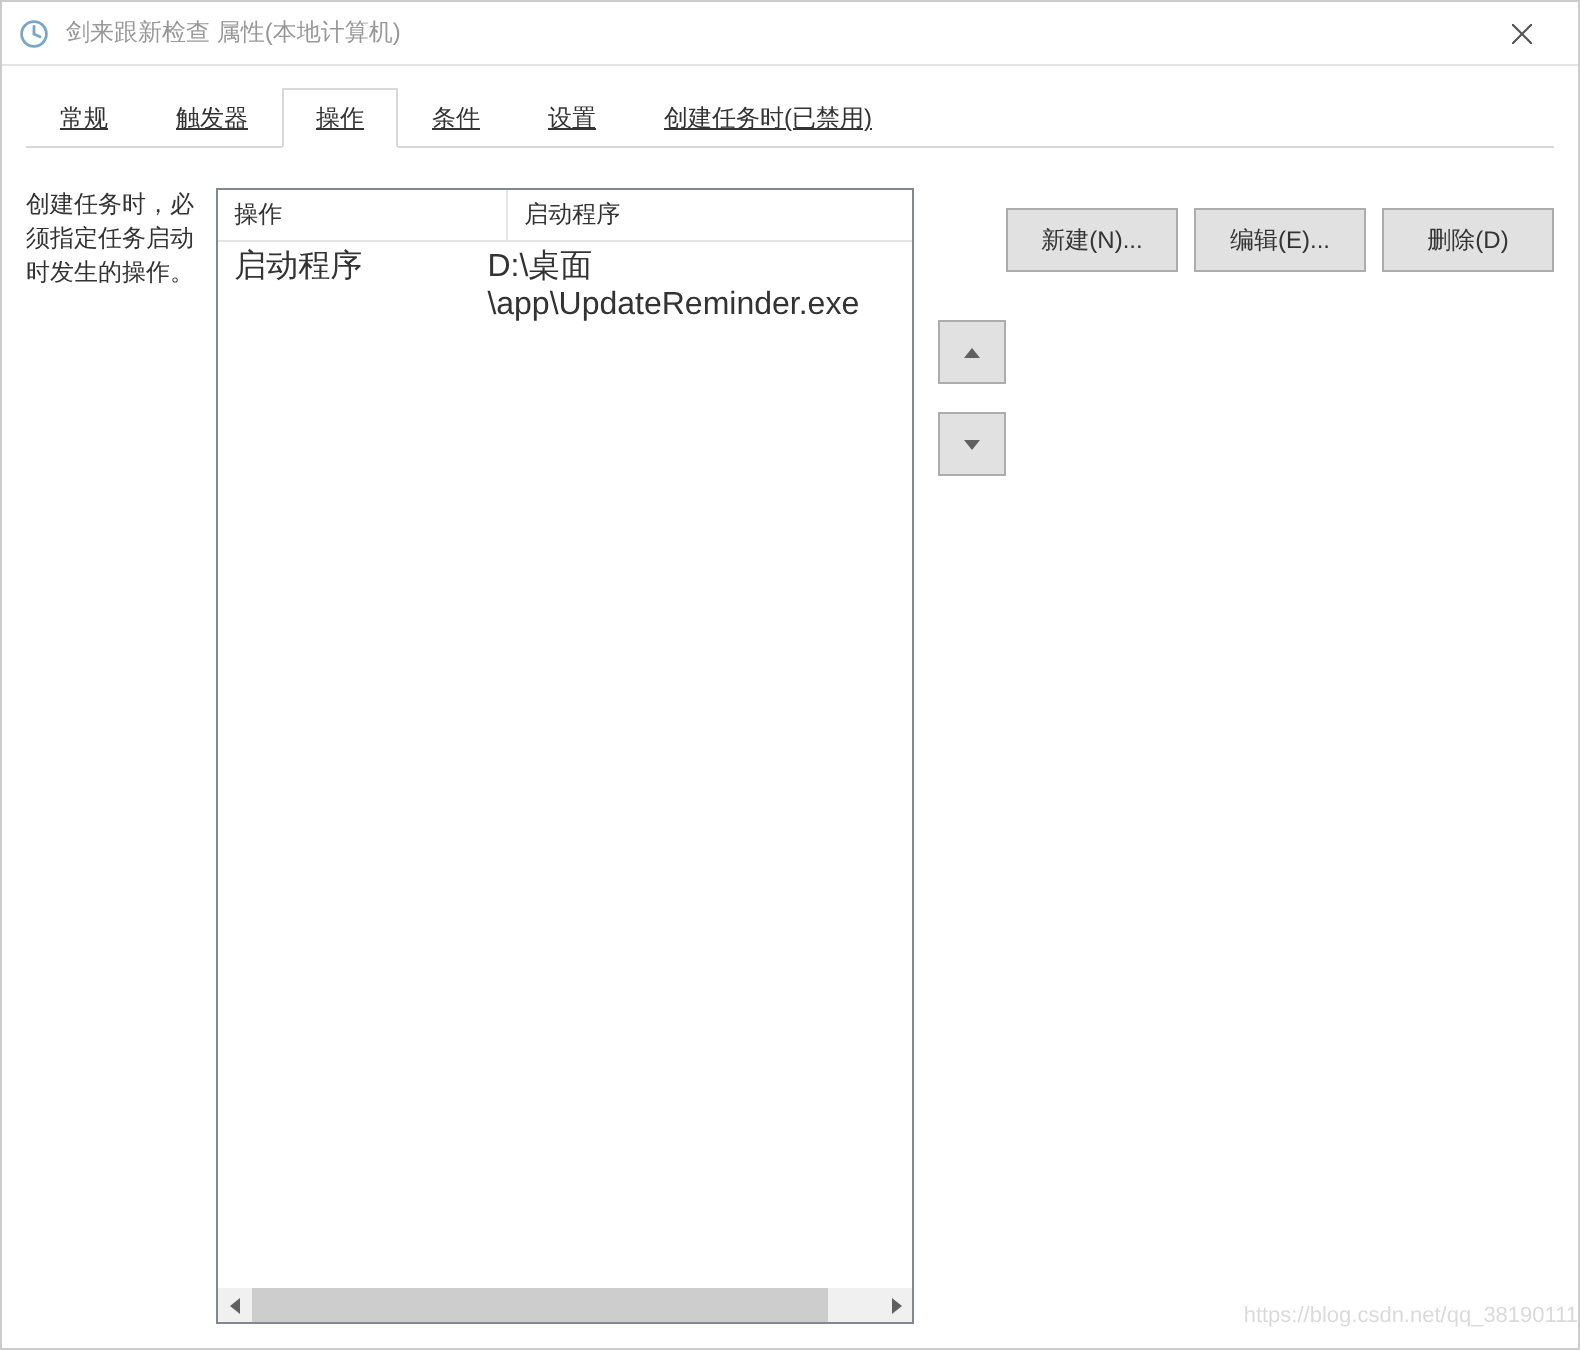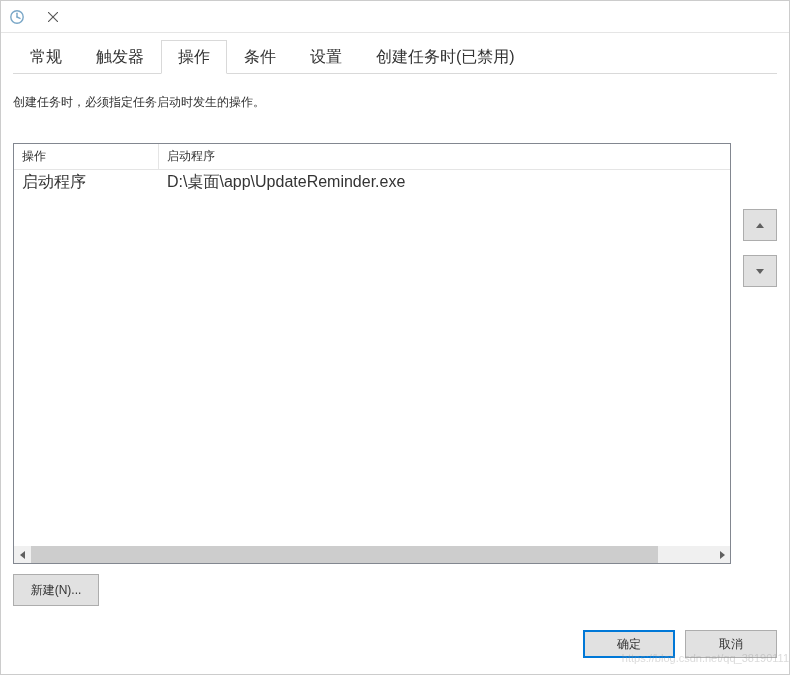--- a/index.html
+++ b/index.html
@@ -65,42 +65,42 @@
       flex-direction: column;
     }
     .tabs {
       display: flex;
       align-items: flex-end;
       position: relative;
       height: 28px;
     }
     .tab {
       padding: 6px 16px 5px 16px;
-      font-size: 16px;
+      font-size: 12px;
       color: #333333;
       border: 1px solid transparent;
       border-bottom: none;
       position: relative;
       background: #ffffff;
       cursor: default;
+      text-decoration: underline;
     }
     .tab.active {
       border: 1px solid #d9d9d9;
       border-bottom: 1px solid #ffffff;
       background: #ffffff;
       z-index: 2;
       margin-bottom: -1px;
     }
     .tab-area-border {
       border-top: 1px solid #d9d9d9;
       margin-top: 0;
     }
     .tab-panel {
       display: flex;
-      flex-direction: column;
       flex: 1 1 auto;
       padding-top: 20px;
     }
     .instructions {
       font-size: 12px;
       color: #333333;
       margin-bottom: 32px;
     }
     .list-area {
       display: flex;
@@ -257,20 +257,21 @@
 <div class="window win-root">
 
   <div class="titlebar">
     <span class="titlebar-icon">
       <svg viewBox="0 0 16 16">
         <circle cx="8" cy="8" r="6.2" fill="none" stroke="#7aa7c7" stroke-width="1.4"></circle>
         <line x1="8" y1="8" x2="8" y2="4.2" stroke="#7aa7c7" stroke-width="1.4" stroke-linecap="round"></line>
         <line x1="8" y1="8" x2="11" y2="9.4" stroke="#7aa7c7" stroke-width="1.4" stroke-linecap="round"></line>
       </svg>
     </span>
+    <span class="titlebar-title">剑来跟新检查 属性(本地计算机)</span>
     <span class="titlebar-close">
       <svg viewBox="0 0 10 10">
         <line x1="0" y1="0" x2="10" y2="10" stroke="#555555" stroke-width="1.1"></line>
         <line x1="10" y1="0" x2="0" y2="10" stroke="#555555" stroke-width="1.1"></line>
       </svg>
     </span>
   </div>
 
   <div class="content">
 
@@ -326,26 +327,24 @@
           <div class="ud-btn">
             <svg viewBox="0 0 8 5">
                 <polygon points="0,0 8,0 4,5" fill="#606060"></polygon>
               </svg>
           </div>
         </div>
       </div>
 
       <div class="action-buttons">
         <div class="btn">新建(N)...</div>
+        <div class="btn">编辑(E)...</div>
+        <div class="btn">删除(D)</div>
       </div>
 
     </div>
 
-    <div class="dialog-footer">
-      <div class="ftr-btn primary">确定</div>
-      <div class="ftr-btn">取消</div>
-    </div>
 
   </div>
 
   <div class="watermark">https://blog.csdn.net/qq_38190111</div>
 
 </div>
 
 </body></html>

